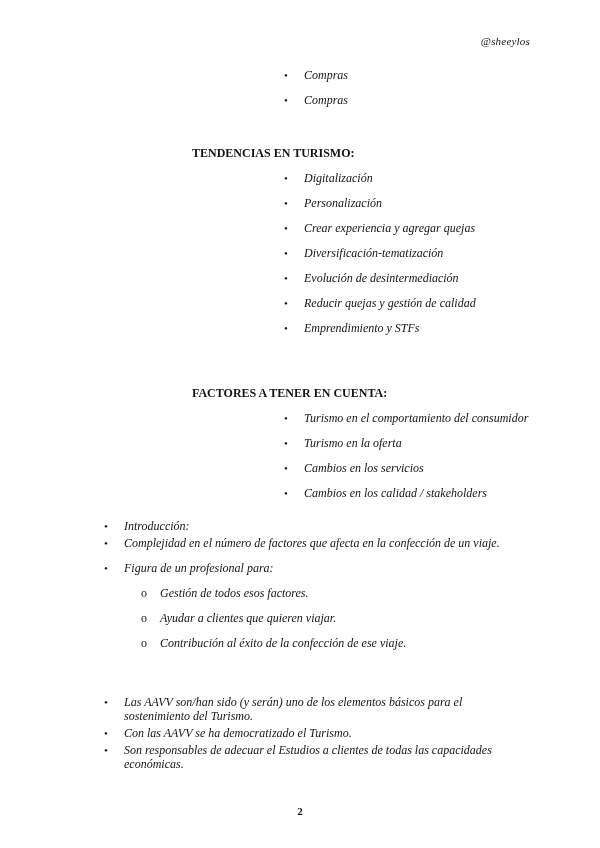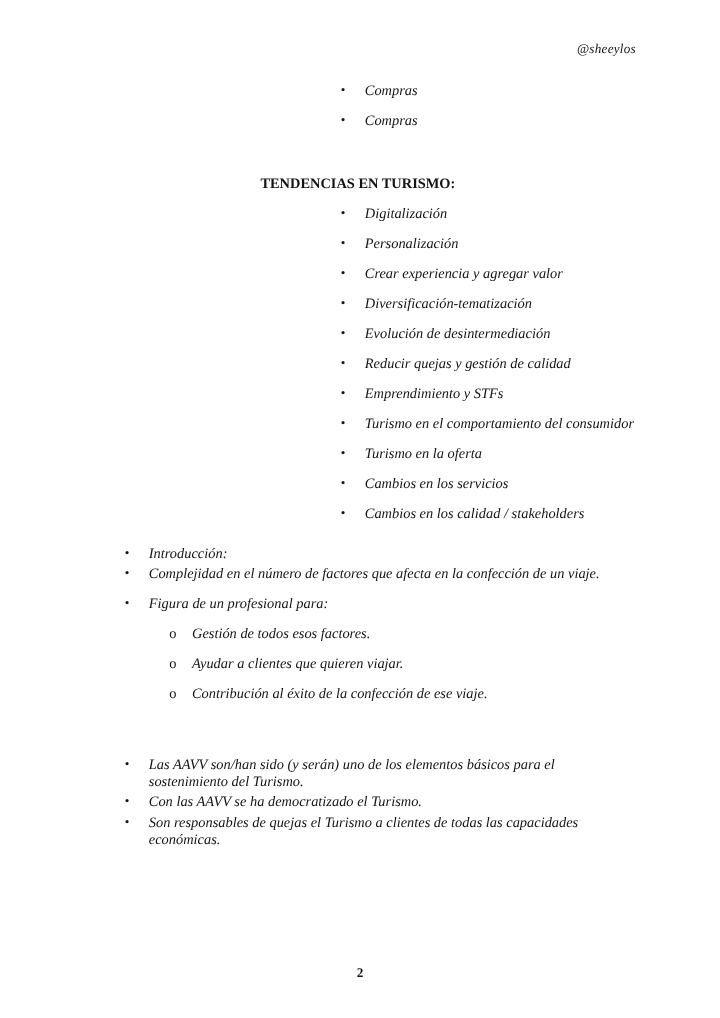--- a/index.html
+++ b/index.html
@@ -34,21 +34,21 @@
   .row .t { flex: 1 1 auto; font-style: italic; }
   
   .sp .row { margin-bottom: 11px; }
   
   .tight .row { margin-bottom: 3px; }
   
   .indent { margin-left: 180px; }
   .top-list { margin-top: 20px; }
   .heading {
     font-weight: bold;
-    margin-left: 113px;
+    margin-left: 88px;
     margin-bottom: 11px;
   }
   .heading-1 { margin-top: 28px; }
   .heading-2 { margin-top: 40px; }
   .intro-block { margin-top: 8px; }
   .figura-block { margin-top: 8px; }
   .sub-list { margin-left: 37px; margin-top: 11px; }
   .sub-list .row .b { flex: 0 0 19px; font-size: 12px; }
   .aavv-block { margin-top: 34px; }
   .footer {
@@ -83,40 +83,41 @@
     <div class="row">
       <span class="b">•</span>
       <span class="t">Digitalización</span>
     </div>
     <div class="row">
       <span class="b">•</span>
       <span class="t">Personalización</span>
     </div>
     <div class="row">
       <span class="b">•</span>
-      <span class="t">Crear experiencia y agregar valor</span>
+      <span class="t">Crear experiencia y agregar quejas</span>
     </div>
     <div class="row">
       <span class="b">•</span>
       <span class="t">Diversificación-tematización</span>
     </div>
     <div class="row">
       <span class="b">•</span>
       <span class="t">Evolución de desintermediación</span>
     </div>
     <div class="row">
       <span class="b">•</span>
       <span class="t">Reducir quejas y gestión de calidad</span>
     </div>
     <div class="row">
       <span class="b">•</span>
       <span class="t">Emprendimiento y STFs</span>
     </div>
   </div>
 
+  <div class="heading heading-2">FACTORES A TENER EN CUENTA:</div>
   <div class="indent sp">
     <div class="row">
       <span class="b">•</span>
       <span class="t">Turismo en el comportamiento del consumidor</span>
     </div>
     <div class="row">
       <span class="b">•</span>
       <span class="t">Turismo en la oferta</span>
     </div>
     <div class="row">
@@ -165,19 +166,19 @@
     <div class="row">
       <span class="b">•</span>
       <span class="t">Las AAVV son/han sido (y serán) uno de los elementos básicos para el sostenimiento del Turismo.</span>
     </div>
     <div class="row">
       <span class="b">•</span>
       <span class="t">Con las AAVV se ha democratizado el Turismo.</span>
     </div>
     <div class="row">
       <span class="b">•</span>
-      <span class="t">Son responsables de quejas el Turismo a clientes de todas las capacidades económicas.</span>
+      <span class="t">Son responsables de adecuar el Estudios a clientes de todas las capacidades económicas.</span>
     </div>
   </div>
 
   <div class="footer">2</div>
 
 </div>
 
 </body></html>

